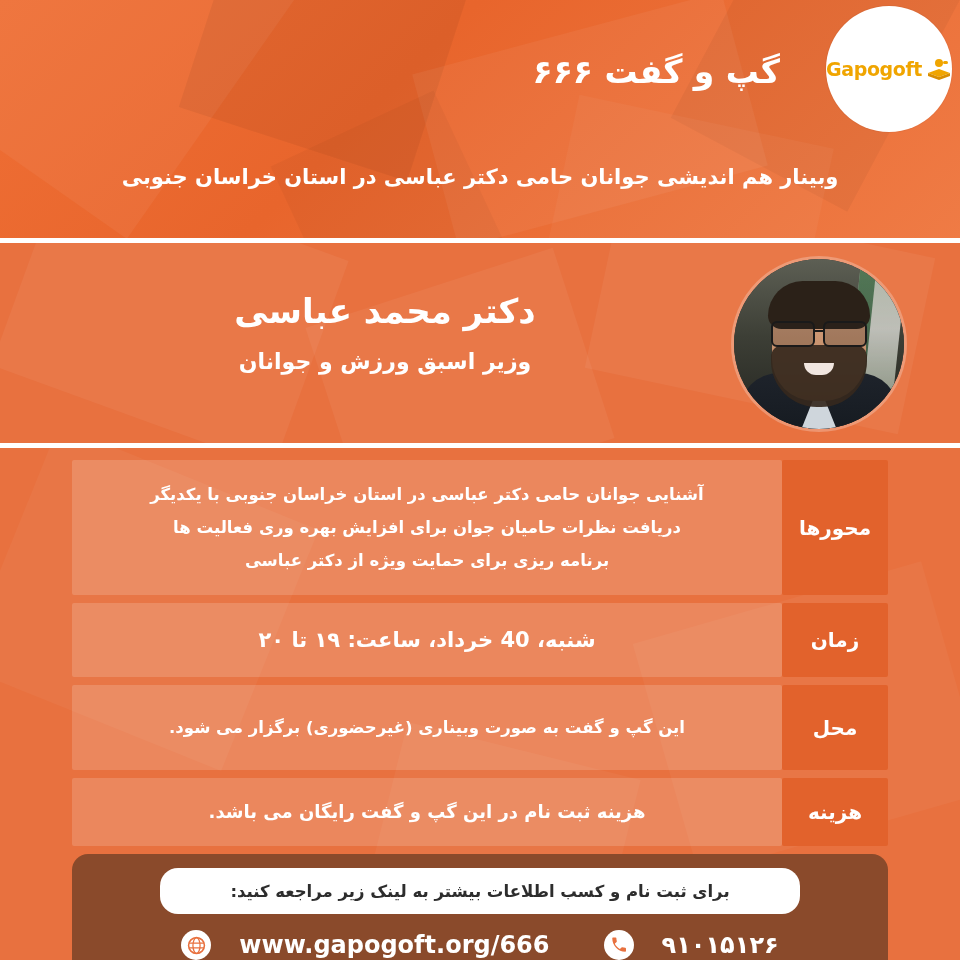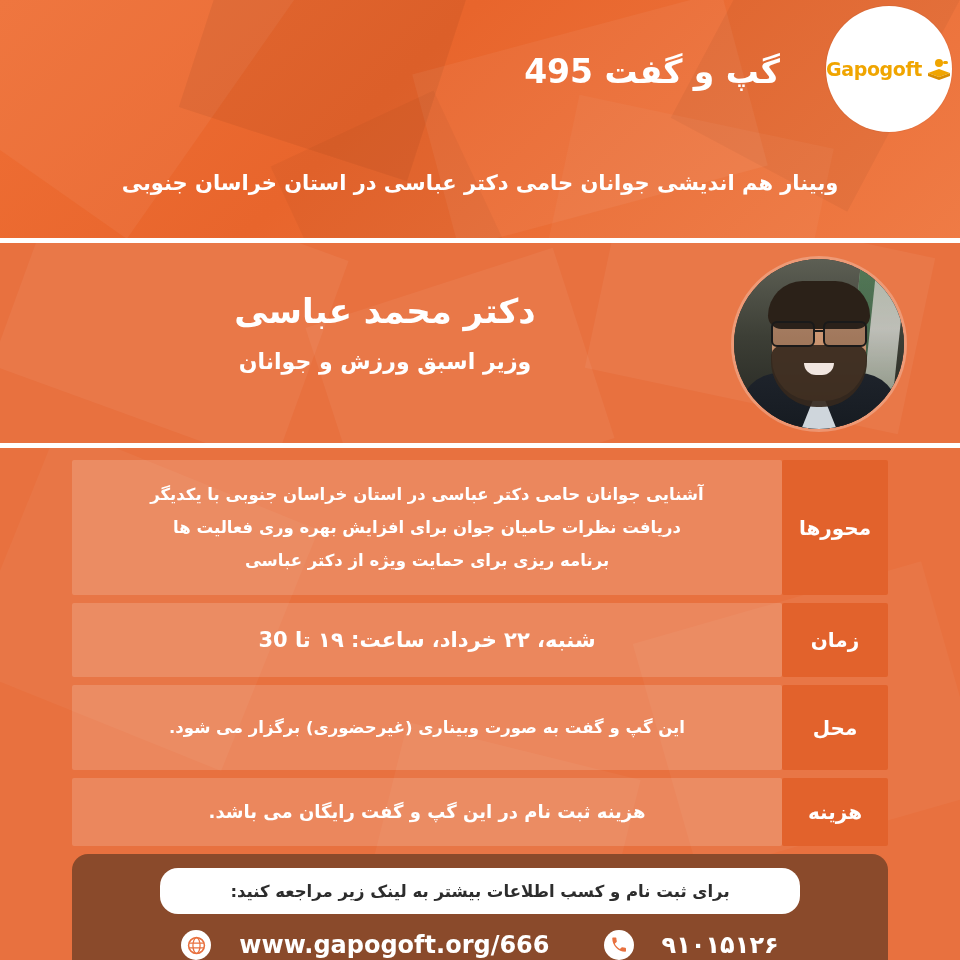--- a/index.html
+++ b/index.html
@@ -70,21 +70,21 @@
     top: 52px;
     right: 180px;
     color: #ffffff;
     font-size: 33px;
     font-weight: 700;
     text-align: right;
     letter-spacing: 0.5px;
   }
   .header-sub {
     position: absolute;
-    top: 168px;
+    top: 162px;
     right: 110px;
     left: 110px;
     color: #ffffff;
     font-size: 21px;
     font-weight: 700;
     text-align: center;
     line-height: 1.5;
   }
 
   
@@ -373,21 +373,21 @@
         <svg width="26" height="24" viewBox="0 0 26 24" aria-hidden="true">
           <path d="M2 16 L13 12 L24 16 L13 20 Z" fill="#f0a500"></path>
           <path d="M2 16 L2 19 L13 23 L24 19 L24 16 L13 20 Z" fill="#d98e00"></path>
           <circle cx="13" cy="6" r="4" fill="#f0a500"></circle>
           <rect x="17" y="4" width="5" height="3" rx="1.5" fill="#f0a500"></rect>
         </svg>
       </span>
       <span class="logo-text">Gapogoft</span>
     </div>
 
-    <div class="header-title">گپ و گفت 495</div>
+    <div class="header-title">گپ و گفت ۶۶۶</div>
     <div class="header-sub">وبینار هم اندیشی جوانان حامی دکتر عباسی در استان خراسان جنوبی</div>
   </div>
 
   <div class="speaker">
     <div class="s-facet s1"></div>
     <div class="s-facet s2"></div>
     <div class="s-facet s3"></div>
 
     <div class="speaker-photo">
       <div class="photo-bg"></div>
@@ -417,21 +417,21 @@
       <div class="row-label">محورها</div>
       <div class="row-body lines">
         <span class="line">آشنایی جوانان حامی دکتر عباسی در استان خراسان جنوبی با یکدیگر</span>
         <span class="line">دریافت نظرات حامیان جوان برای افزایش بهره وری فعالیت ها</span>
         <span class="line">برنامه ریزی برای حمایت ویژه از دکتر عباسی</span>
       </div>
     </div>
 
     <div class="row time">
       <div class="row-label">زمان</div>
-      <div class="row-body">شنبه، ۲۲ خرداد، ساعت: ۱۹ تا 30</div>
+      <div class="row-body">شنبه، 40 خرداد، ساعت: ۱۹ تا ۲۰</div>
     </div>
 
     <div class="row place">
       <div class="row-label">محل</div>
       <div class="row-body">این گپ و گفت به صورت وبیناری (غیرحضوری) برگزار می شود.</div>
     </div>
 
     <div class="row cost">
       <div class="row-label">هزینه</div>
       <div class="row-body">هزینه ثبت نام در این گپ و گفت رایگان می باشد.</div>

